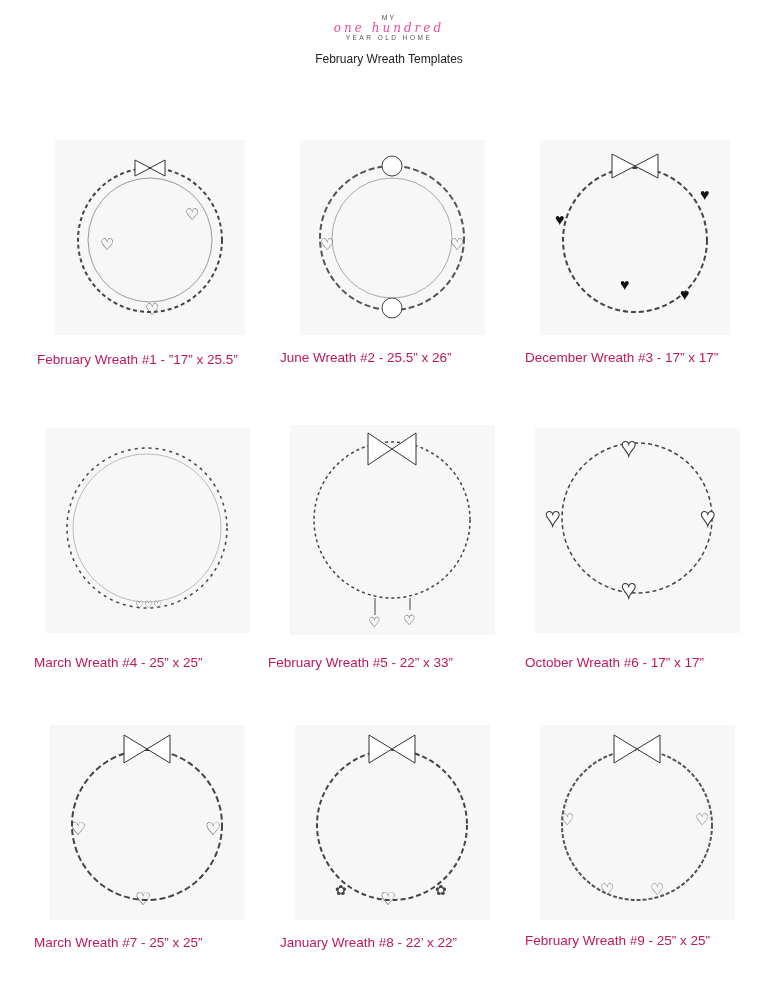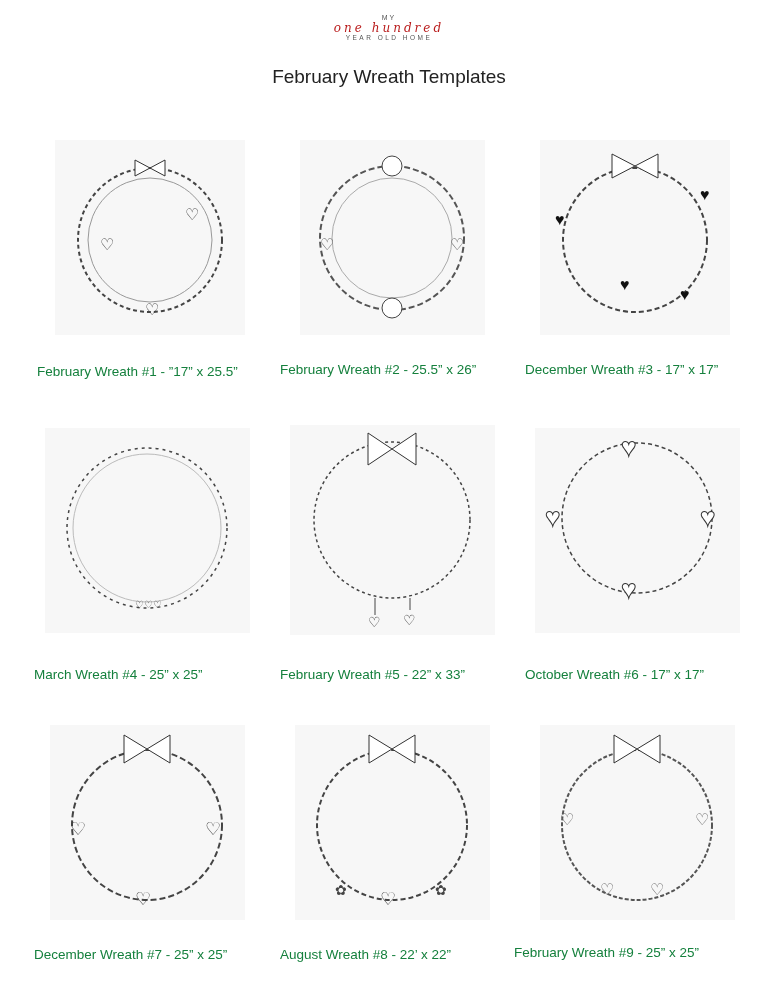--- a/index.html
+++ b/index.html
@@ -1,24 +1,24 @@
 <!DOCTYPE html>
 <html><head>
 <meta charset="utf-8">
 <style>
   html, body { margin:0; padding:0; background:#ffffff; }
   body { width:778px; height:988px; position:relative; overflow:hidden; font-family:"Liberation Sans", sans-serif; color:#222; }
   .logo { position:absolute; left:0; width:778px; top:14px; text-align:center; color:#555; }
   .logo .my { font-size:7px; letter-spacing:2px; line-height:8px; }
-  .logo .script { font-family:"DejaVu Serif", serif; font-style:italic; font-size:12px; letter-spacing:3px; line-height:12px; color:#b91c1c; }
+  .logo .script { font-family:"DejaVu Serif", serif; font-style:italic; font-size:12px; letter-spacing:3px; line-height:12px; color:#ec4899; }
   .logo .sub { font-size:6.5px; letter-spacing:2.5px; line-height:8px; }
-  .title { position:absolute; top:66px; left:0; width:778px; text-align:center; font-size:19px; color:#222; }
+  .title { position:absolute; top:52px; left:0; width:778px; text-align:center; font-size:12px; color:#222; }
   .img { position:absolute; background:#f7f7f7; }
   .img svg { width:100%; height:100%; display:block; }
-  .caption { position:absolute; font-size:13.5px; white-space:nowrap; color:#15803d;margin-top:12px; }
+  .caption { position:absolute; font-size:13.5px; white-space:nowrap; color:#be185d; }
 </style>
 </head>
 <body>
 
 <div class="logo">
   <div class="my">MY</div>
   <div class="script">one hundred</div>
   <div class="sub">YEAR OLD HOME</div>
 </div>
 
@@ -39,21 +39,21 @@
 <div class="img" style="left:300px;top:140px;width:185px;height:195px;">
   <svg viewBox="0 0 185 195">
       <circle cx="92" cy="98" r="72" fill="none" stroke="#555" stroke-width="2" stroke-dasharray="6 3"></circle>
       <circle cx="92" cy="98" r="60" fill="none" stroke="#aaa" stroke-width="1"></circle>
       <circle cx="92" cy="26" r="10" fill="#fff" stroke="#444"></circle>
       <circle cx="92" cy="168" r="10" fill="#fff" stroke="#444"></circle>
       <text x="20" y="110" font-size="16" fill="#555">♡</text>
       <text x="150" y="110" font-size="16" fill="#555">♡</text>
     </svg>
 </div>
-<div class="caption" style="left:280px;top:350px;">February Wreath #2 - 25.5” x 26”</div>
+<div class="caption" style="left:280px;top:350px;">June Wreath #2 - 25.5” x 26”</div>
 
 <div class="img" style="left:540px;top:140px;width:190px;height:195px;">
   <svg viewBox="0 0 190 195">
       <circle cx="95" cy="100" r="72" fill="none" stroke="#444" stroke-width="2" stroke-dasharray="5 3"></circle>
       <path d="M72 14 L95 26 L118 14 L118 38 L95 26 L72 38Z" fill="#fff" stroke="#333"></path>
       <text x="15" y="85" font-size="16" fill="#111">♥</text>
       <text x="160" y="60" font-size="16" fill="#111">♥</text>
       <text x="80" y="150" font-size="16" fill="#111">♥</text>
       <text x="140" y="160" font-size="16" fill="#111">♥</text>
     </svg>
@@ -72,21 +72,21 @@
 <div class="img" style="left:290px;top:425px;width:205px;height:210px;">
   <svg viewBox="0 0 205 210">
       <circle cx="102" cy="95" r="78" fill="none" stroke="#444" stroke-width="1.5" stroke-dasharray="3 3"></circle>
       <path d="M78 8 L102 24 L126 8 L126 40 L102 24 L78 40Z" fill="#fff" stroke="#333"></path>
       <line x1="85" y1="173" x2="85" y2="190" stroke="#444"></line>
       <text x="78" y="202" font-size="14" fill="#444">♡</text>
       <line x1="120" y1="173" x2="120" y2="185" stroke="#444"></line>
       <text x="113" y="200" font-size="14" fill="#444">♡</text>
     </svg>
 </div>
-<div class="caption" style="left:280px;top:655px;">February Wreath #5 - 22” x 33”</div>
+<div class="caption" style="left:268px;top:655px;">February Wreath #5 - 22” x 33”</div>
 
 <div class="img" style="left:535px;top:428px;width:205px;height:205px;">
   <svg viewBox="0 0 205 205">
       <circle cx="102" cy="90" r="75" fill="none" stroke="#444" stroke-width="1.5" stroke-dasharray="4 3"></circle>
       <text x="86" y="28" font-size="26" fill="#fff" stroke="#333">♥</text>
       <text x="10" y="98" font-size="26" fill="#fff" stroke="#333">♥</text>
       <text x="165" y="98" font-size="26" fill="#fff" stroke="#333">♥</text>
       <text x="86" y="170" font-size="26" fill="#fff" stroke="#333">♥</text>
     </svg>
 </div>
@@ -94,36 +94,36 @@
 
 <div class="img" style="left:50px;top:725px;width:195px;height:195px;">
   <svg viewBox="0 0 195 195">
       <circle cx="97" cy="100" r="75" fill="none" stroke="#444" stroke-width="2" stroke-dasharray="6 3"></circle>
       <path d="M74 10 L97 24 L120 10 L120 38 L97 24 L74 38Z" fill="#fff" stroke="#333"></path>
       <text x="85" y="180" font-size="18" fill="#444">♡</text>
       <text x="20" y="110" font-size="18" fill="#444">♡</text>
       <text x="155" y="110" font-size="18" fill="#444">♡</text>
     </svg>
 </div>
-<div class="caption" style="left:34px;top:935px;">December Wreath #7 - 25” x 25”</div>
+<div class="caption" style="left:34px;top:935px;">March Wreath #7 - 25” x 25”</div>
 
 <div class="img" style="left:295px;top:725px;width:195px;height:195px;">
   <svg viewBox="0 0 195 195">
       <circle cx="97" cy="100" r="75" fill="none" stroke="#444" stroke-width="2" stroke-dasharray="5 3"></circle>
       <path d="M74 10 L97 24 L120 10 L120 38 L97 24 L74 38Z" fill="#fff" stroke="#333"></path>
       <text x="85" y="180" font-size="18" fill="#444">♡</text>
       <text x="40" y="170" font-size="14" fill="#444">✿</text>
       <text x="140" y="170" font-size="14" fill="#444">✿</text>
     </svg>
 </div>
-<div class="caption" style="left:280px;top:935px;">August Wreath #8 - 22’ x 22”</div>
+<div class="caption" style="left:280px;top:935px;">January Wreath #8 - 22’ x 22”</div>
 
 <div class="img" style="left:540px;top:725px;width:195px;height:195px;">
   <svg viewBox="0 0 195 195">
       <circle cx="97" cy="100" r="75" fill="none" stroke="#555" stroke-width="2" stroke-dasharray="4 2"></circle>
       <path d="M74 10 L97 24 L120 10 L120 38 L97 24 L74 38Z" fill="#fff" stroke="#333"></path>
       <text x="20" y="100" font-size="16" fill="#666">♡</text>
       <text x="155" y="100" font-size="16" fill="#666">♡</text>
       <text x="60" y="170" font-size="16" fill="#666">♡</text>
       <text x="110" y="170" font-size="16" fill="#666">♡</text>
     </svg>
 </div>
-<div class="caption" style="left:514px;top:933px;">February Wreath #9 - 25” x 25”</div>
+<div class="caption" style="left:525px;top:933px;">February Wreath #9 - 25” x 25”</div>
 
 </body></html>

